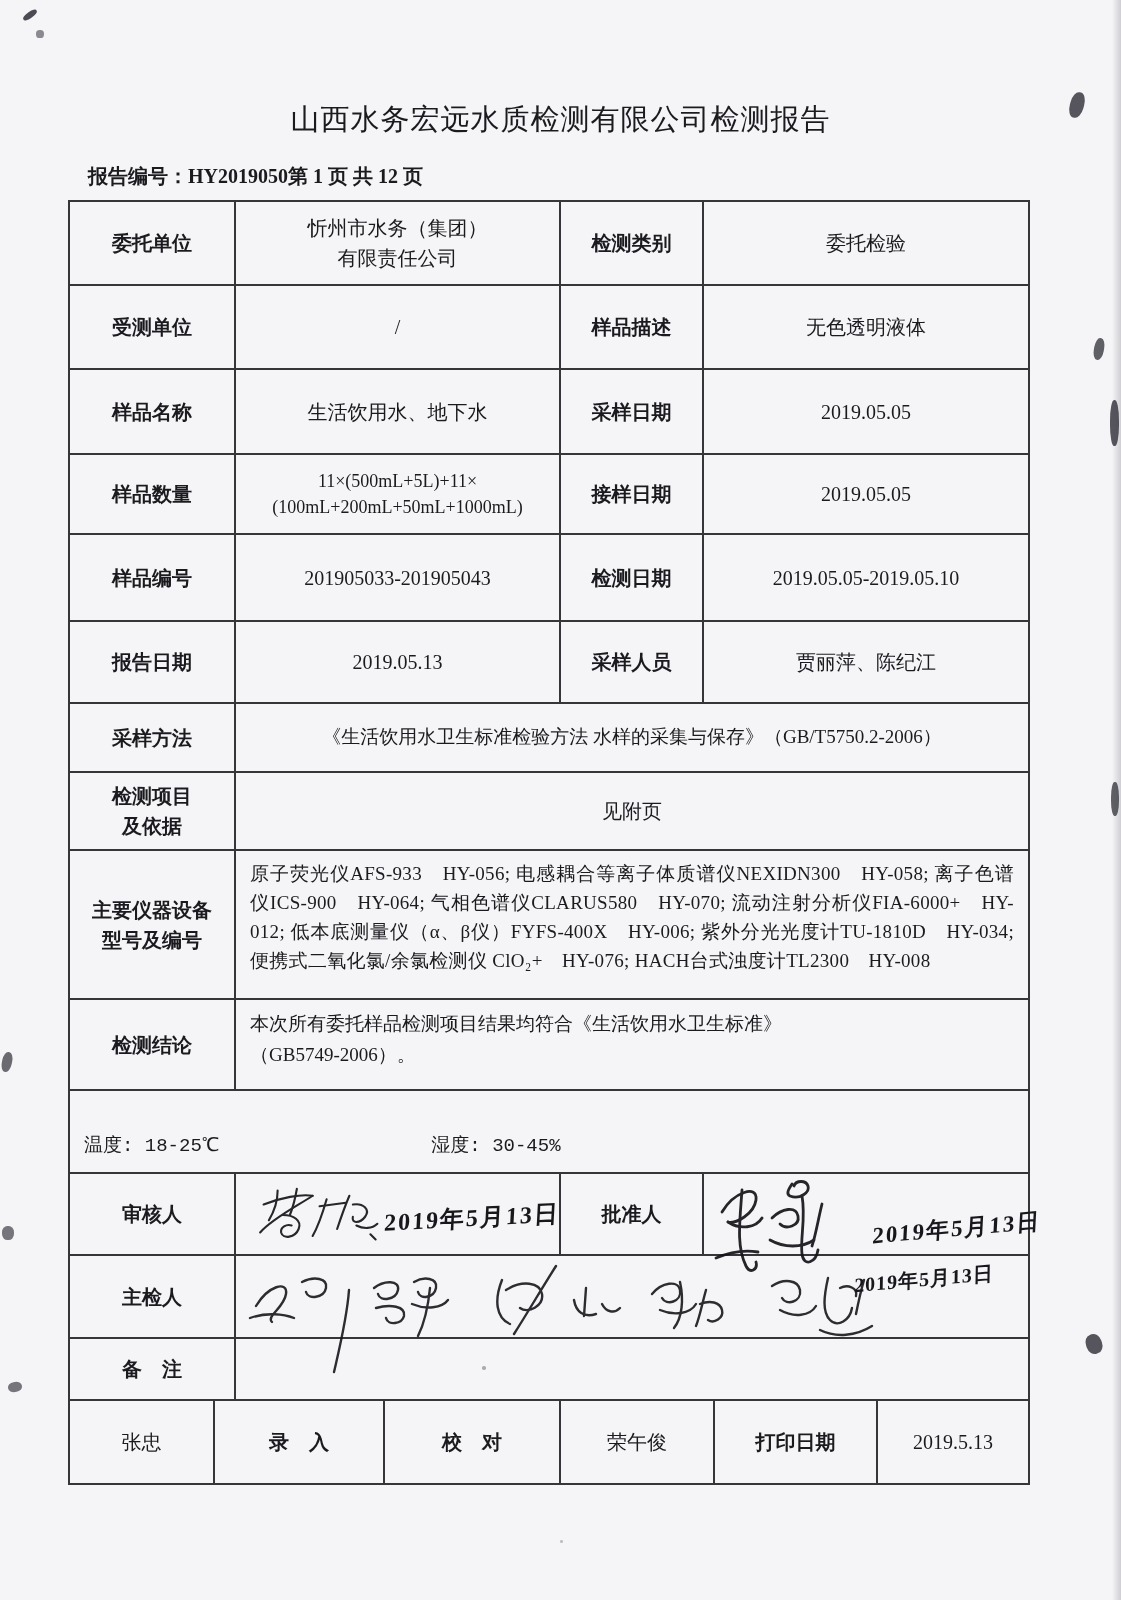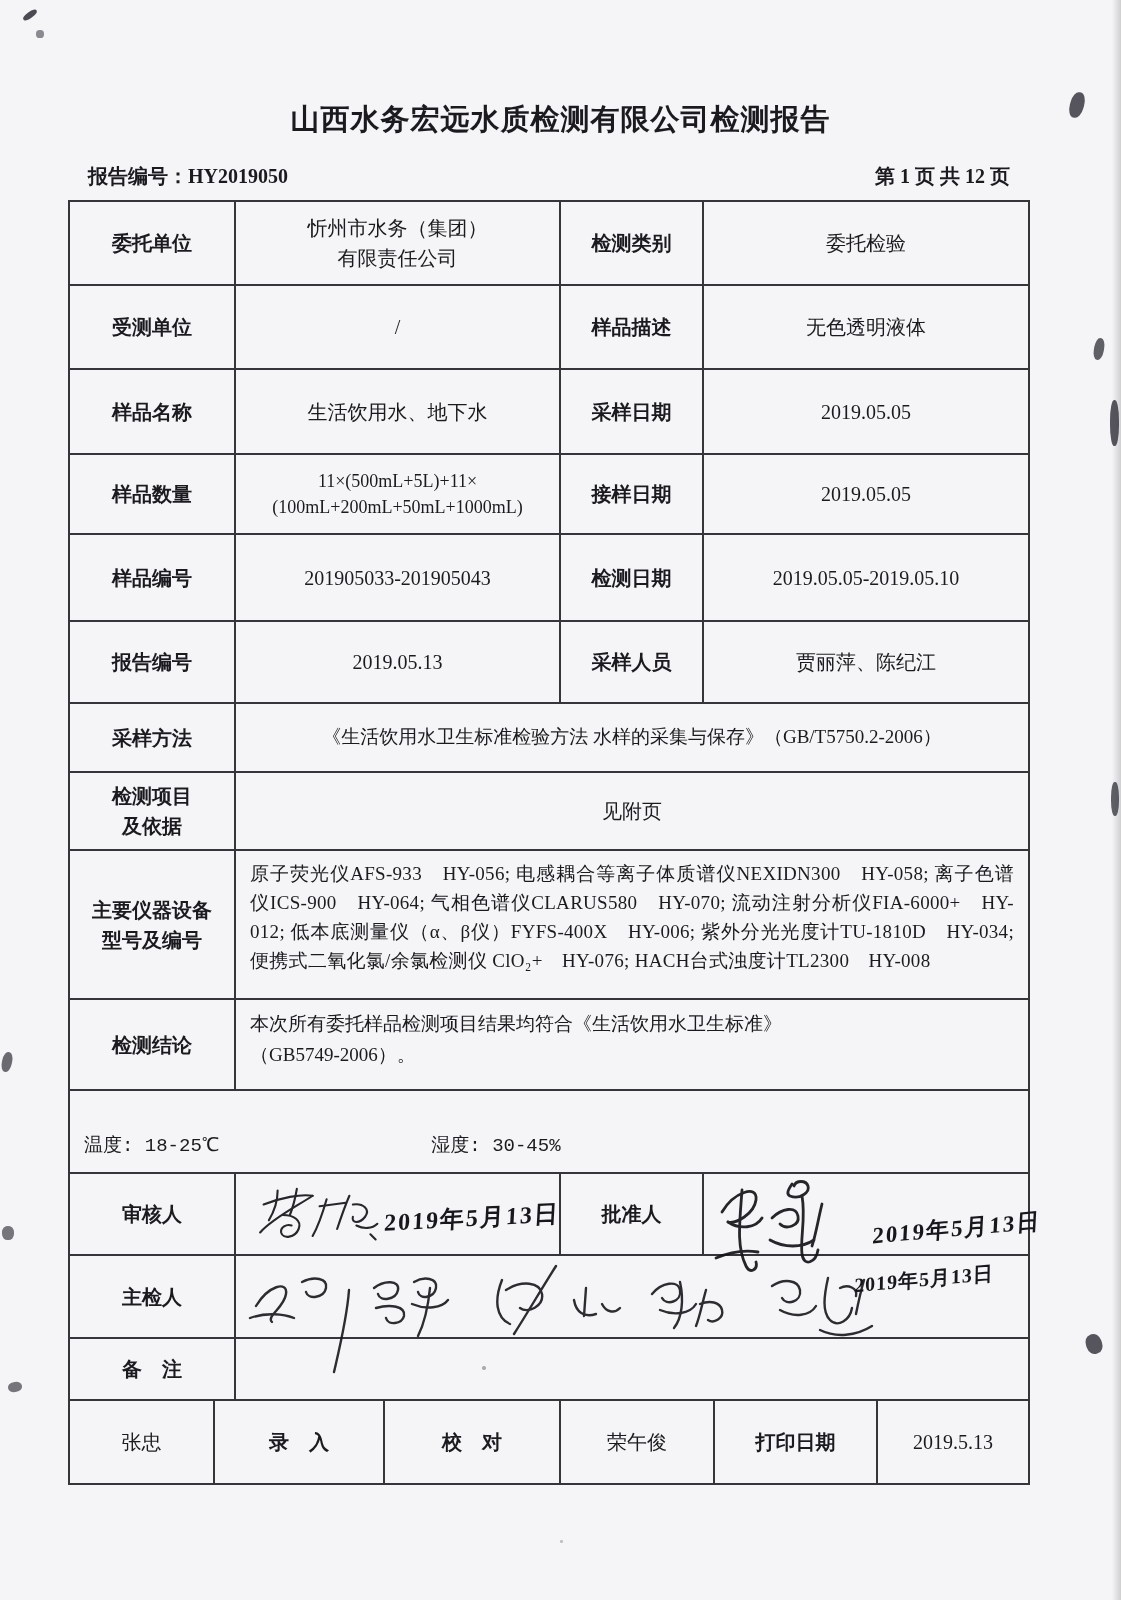--- a/index.html
+++ b/index.html
@@ -11,25 +11,25 @@
   .page{
     position:relative;
     width:1121px;height:1600px;
     background:var(--paper);
     font-family:"Liberation Serif","DejaVu Serif",serif;
     color:var(--ink);
     overflow:hidden;
   }
   .title{
     position:absolute;top:100px;left:0;width:100%;
-    text-align:center;font-size:29px;font-weight:bold;letter-spacing:1px;
+    text-align:center;font-size:29px;font-weight:normal;letter-spacing:1px;
   }
   .meta{
     position:absolute;top:163px;left:88px;width:922px;
-    display:flex;justify-content:space-between;
+    display:flex;
     font-size:20px;font-weight:bold;
   }
   .tbl{
     position:absolute;left:68px;top:200px;width:962px;
     border:2px solid var(--line);
     box-sizing:border-box;
   }
   .tr{display:flex;border-bottom:2px solid var(--line);box-sizing:border-box;}
   .tr:last-child{border-bottom:none;}
   .td{
@@ -124,21 +124,21 @@
     </div>
 
     <div class="tr" style="height:87px">
       <div class="td lbl w1">样品编号</div>
       <div class="td w2">201905033-201905043</div>
       <div class="td lbl w3">检测日期</div>
       <div class="td w4">2019.05.05-2019.05.10</div>
     </div>
 
     <div class="tr" style="height:82px">
-      <div class="td lbl w1">报告编号</div>
+      <div class="td lbl w1">报告日期</div>
       <div class="td w2">2019.05.13</div>
       <div class="td lbl w3">采样人员</div>
       <div class="td w4">贾丽萍、陈纪江</div>
     </div>
 
     <div class="tr" style="height:69px">
       <div class="td lbl w1">采样方法</div>
       <div class="td wfull" style="font-size:19px">《生活饮用水卫生标准检验方法 水样的采集与保存》（GB/T5750.2-2006）</div>
     </div>
 

